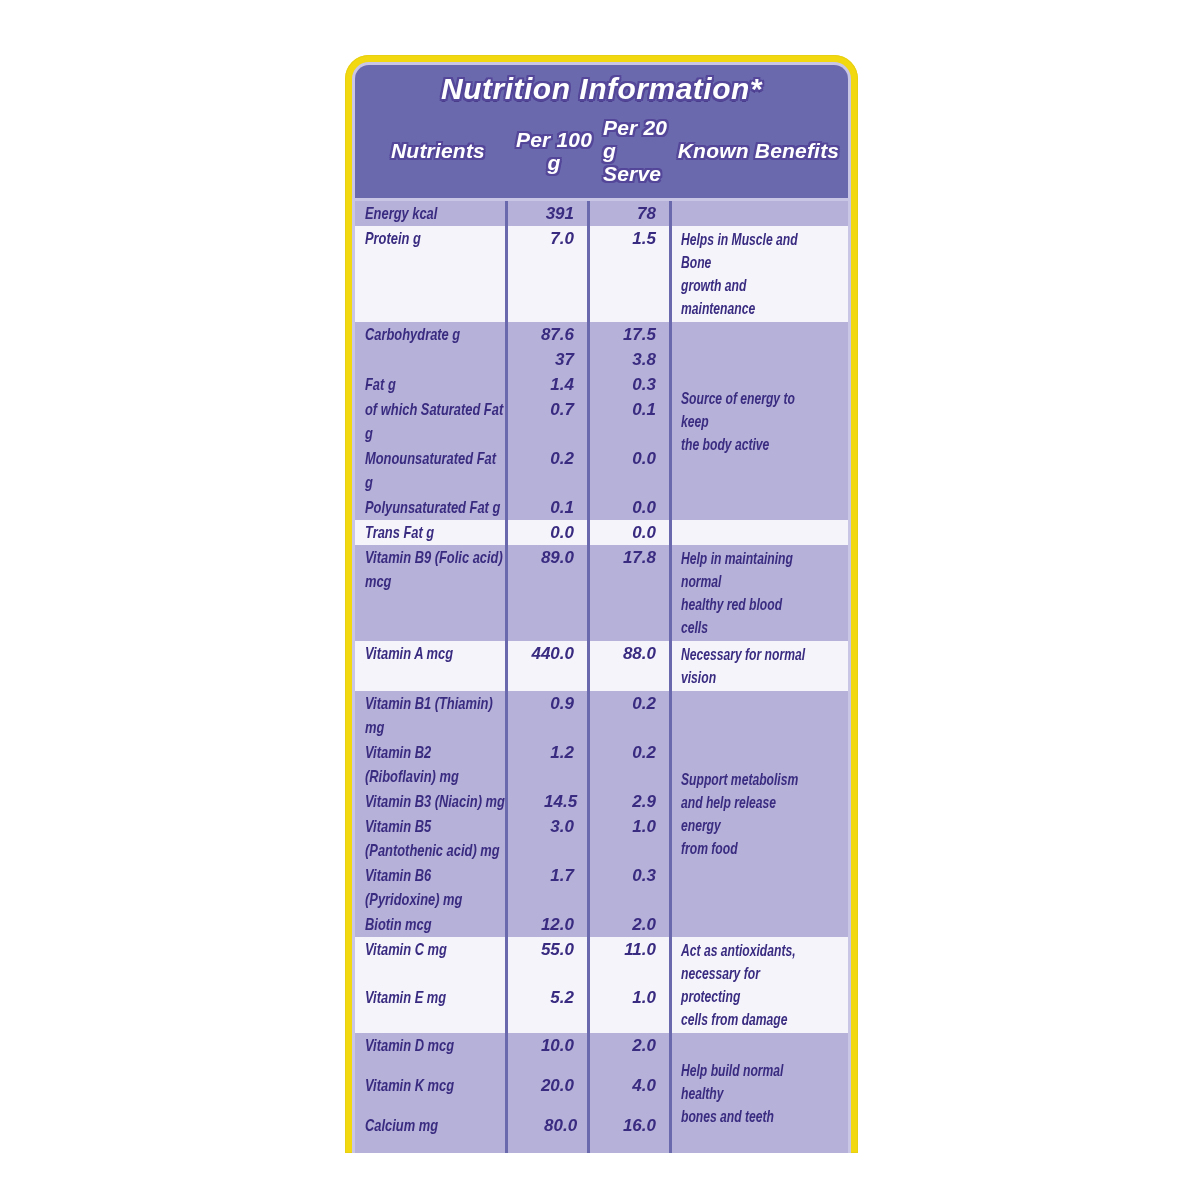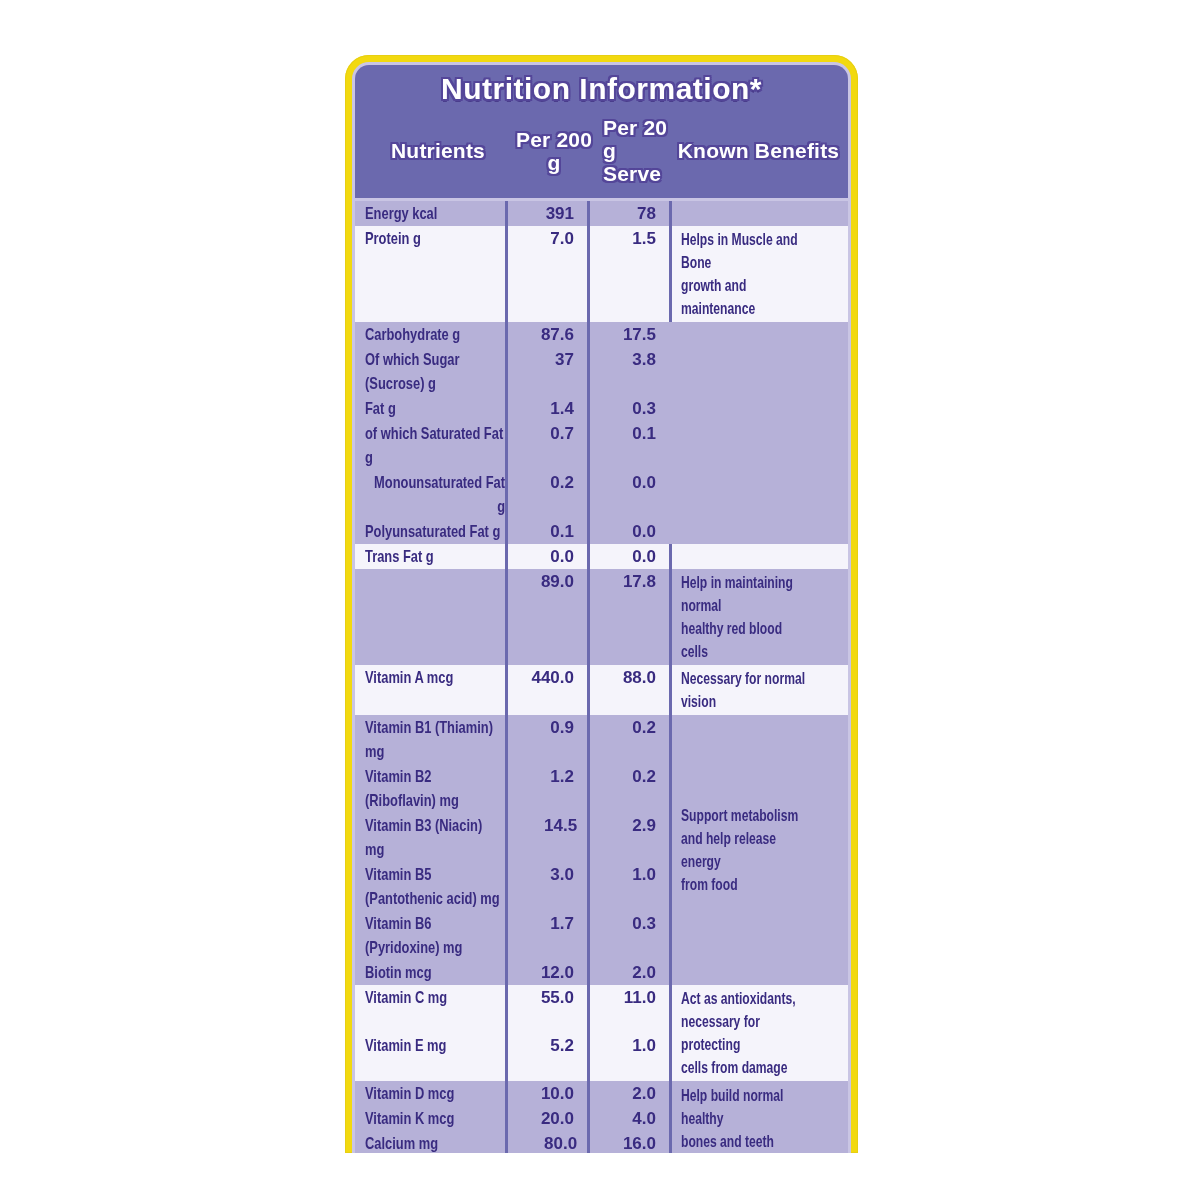--- a/index.html
+++ b/index.html
@@ -11,21 +11,21 @@
     background: #f2d90f; border-radius: 24px 24px 0 0;
     padding: 7px 7px 0 7px; overflow: hidden;
     box-shadow: 0 0 0 1px #e7cf12 inset;
   }
   .panel-outline {
     height: 100%; background: #c9c5e4; border-radius: 17px 17px 0 0;
     padding: 3px 3px 0 3px; overflow: hidden;
   }
   .surface {
     height: 100%; background: #6b69ae; border-radius: 14px 14px 0 0;
-    overflow: hidden; display: flex; flex-direction: column;
+    overflow: hidden; display: flex; flex-direction: column; font-style: italic;
   }
 
   
   .hdr { padding: 7px 8px 9px 8px; }
   .title {
     text-align: center; font-size: 30px; font-weight: bold; color: #ffffff;
     letter-spacing: 0.5px; padding-bottom: 8px;
     text-shadow:
       -2px -2px 0 #544699, 2px -2px 0 #544699, -2px 2px 0 #544699, 2px 2px 0 #544699,
       0 -2px 0 #544699, 0 3px 0 #4a3d8c, -2px 0 0 #544699, 2px 0 0 #544699;
@@ -71,21 +71,21 @@
 <body>
 
 <div class="panel">
   <div class="panel-outline">
     <div class="surface">
 
       <div class="hdr">
         <div class="title">Nutrition Information*</div>
         <div class="colheads">
           <div class="colhead">Nutrients</div>
-          <div class="colhead">Per 200 g</div>
+          <div class="colhead">Per 100 g</div>
           <div class="colhead per20" style="white-space:pre-line">Per 20 g
 Serve</div>
           <div class="colhead">Known Benefits</div>
         </div>
       </div>
 
       <div class="tbody">
           <div class="group lav">
             <div class="benefit" style="grid-area: 1 / 4 / span 1 / 5;"><span class="cz"></span></div>
             <div class="cell lbl" style="grid-area: 1 / 1;"><span class="cz">Energy kcal</span></div>
@@ -93,48 +93,50 @@
             <div class="cell val" style="grid-area: 1 / 3;">78</div>
           </div>
           <div class="group white">
             <div class="benefit" style="grid-area: 1 / 4 / span 1 / 5;"><span class="cz">Helps in Muscle and Bone
 growth and maintenance</span></div>
             <div class="cell lbl" style="grid-area: 1 / 1;"><span class="cz">Protein g</span></div>
             <div class="cell val" style="grid-area: 1 / 2;">7.0</div>
             <div class="cell val" style="grid-area: 1 / 3;">1.5</div>
           </div>
           <div class="group lav">
+            <div class="benefit" style="grid-area: 1 / 4 / span 6 / 5;"><span class="cz">Source of energy to keep
+the body active</span></div>
             <div class="cell lbl" style="grid-area: 1 / 1;"><span class="cz">Carbohydrate g</span></div>
             <div class="cell val" style="grid-area: 1 / 2; padding-left: 13px;">87.6</div>
             <div class="cell val" style="grid-area: 1 / 3;">17.5</div>
-            <div class="cell lbl" style="grid-area: 2 / 1;"><span class="cz">Of which Sugar (Sucrose) g</span></div>
             <div class="cell val" style="grid-area: 2 / 2;">37</div>
             <div class="cell val" style="grid-area: 2 / 3;">3.8</div>
             <div class="cell lbl" style="grid-area: 3 / 1;"><span class="cz">Fat g</span></div>
             <div class="cell val" style="grid-area: 3 / 2;">1.4</div>
             <div class="cell val" style="grid-area: 3 / 3;">0.3</div>
             <div class="cell lbl" style="grid-area: 4 / 1;"><span class="cz">of which Saturated Fat g</span></div>
             <div class="cell val" style="grid-area: 4 / 2;">0.7</div>
             <div class="cell val" style="grid-area: 4 / 3;">0.1</div>
-            <div class="cell lbl" style="grid-area: 5 / 1; text-align: right;"><span class="cz">Monounsaturated Fat g</span></div>
+            <div class="cell lbl" style="grid-area: 5 / 1;"><span class="cz">Monounsaturated Fat g</span></div>
             <div class="cell val" style="grid-area: 5 / 2;">0.2</div>
             <div class="cell val" style="grid-area: 5 / 3;">0.0</div>
             <div class="cell lbl" style="grid-area: 6 / 1;"><span class="cz">Polyunsaturated Fat g</span></div>
             <div class="cell val" style="grid-area: 6 / 2;">0.1</div>
             <div class="cell val" style="grid-area: 6 / 3;">0.0</div>
           </div>
           <div class="group white">
             <div class="benefit" style="grid-area: 1 / 4 / span 1 / 5;"><span class="cz"></span></div>
             <div class="cell lbl" style="grid-area: 1 / 1;"><span class="cz">Trans Fat g</span></div>
             <div class="cell val" style="grid-area: 1 / 2;">0.0</div>
             <div class="cell val" style="grid-area: 1 / 3;">0.0</div>
           </div>
           <div class="group lav">
             <div class="benefit" style="grid-area: 1 / 4 / span 1 / 5;"><span class="cz">Help in maintaining normal
 healthy red blood cells</span></div>
+            <div class="cell lbl" style="grid-area: 1 / 1;"><span class="cz">Vitamin B9 (Folic acid) mcg</span></div>
             <div class="cell val" style="grid-area: 1 / 2;">89.0</div>
             <div class="cell val" style="grid-area: 1 / 3;">17.8</div>
           </div>
           <div class="group white">
             <div class="benefit" style="grid-area: 1 / 4 / span 1 / 5;"><span class="cz">Necessary for normal vision</span></div>
             <div class="cell lbl" style="grid-area: 1 / 1;"><span class="cz">Vitamin A mcg</span></div>
             <div class="cell val" style="grid-area: 1 / 2;">440.0</div>
             <div class="cell val" style="grid-area: 1 / 3;">88.0</div>
           </div>
           <div class="group lav">

